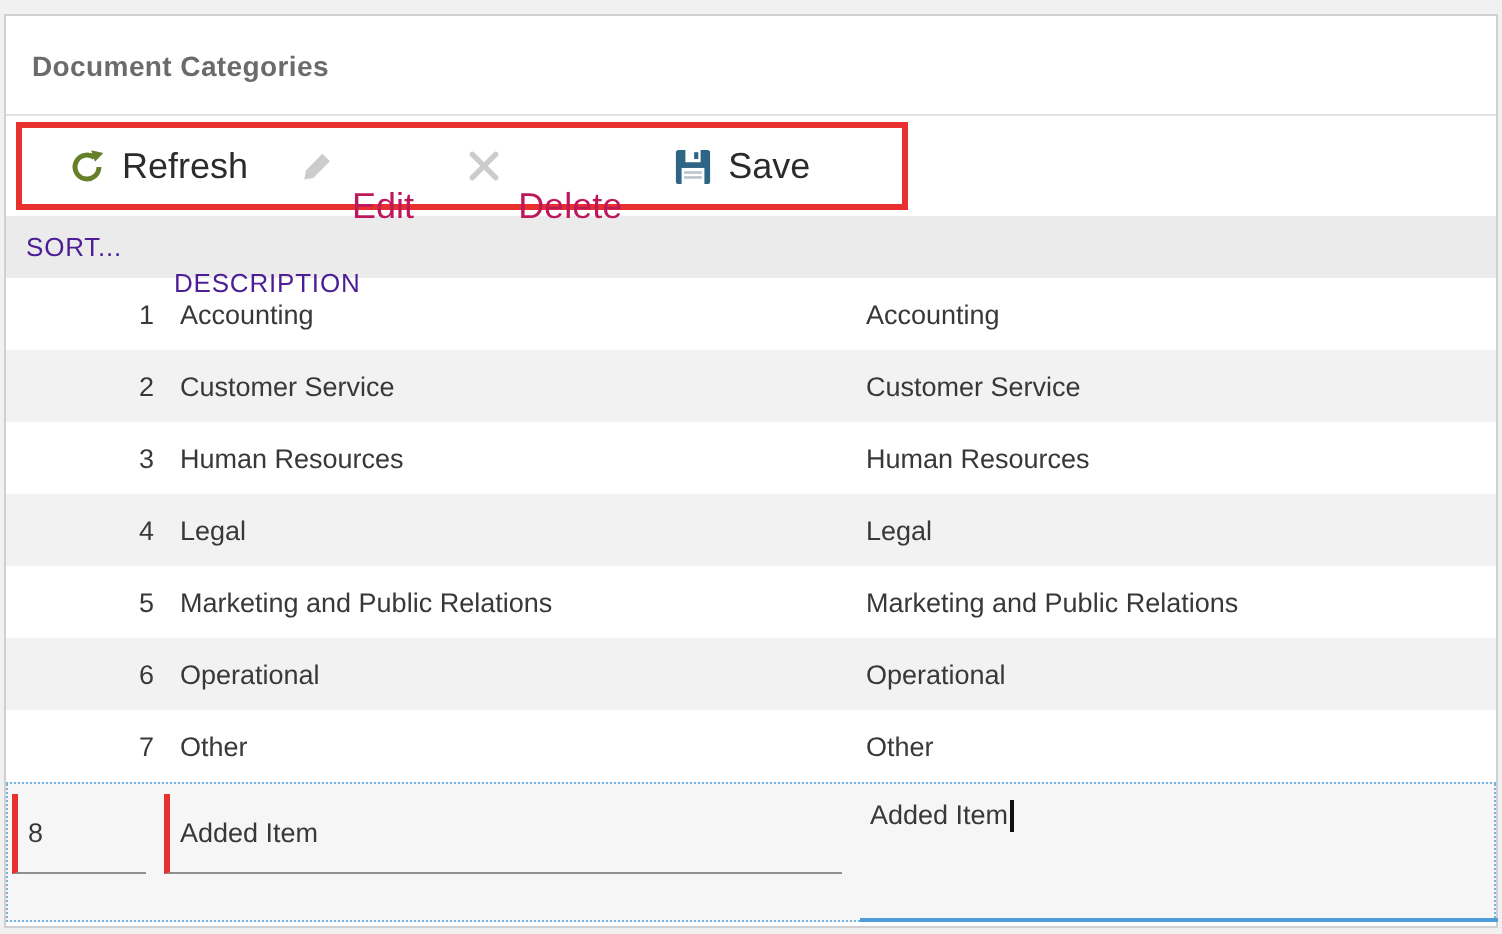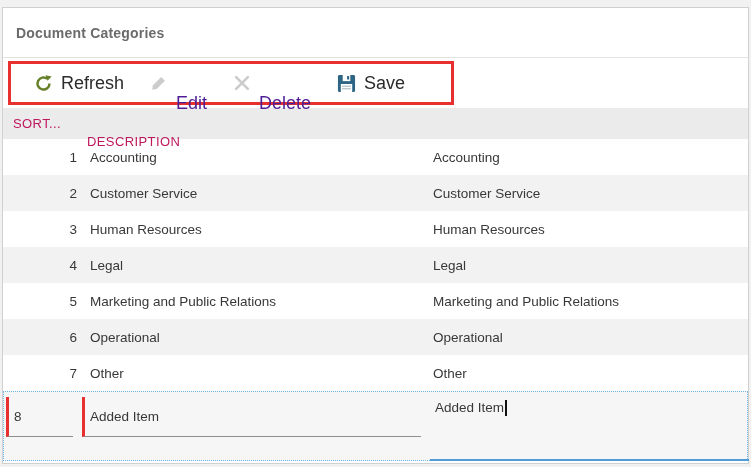--- a/index.html
+++ b/index.html
@@ -26,26 +26,26 @@
   .toolbar-highlight{
     position:absolute;left:5px;top:3px;height:44px;width:446px;
     box-sizing:border-box;border:3px solid #e8312f;
     display:flex;align-items:center;padding:0 10px;background:#fff;
   }
   .tb-btn{
     display:flex;align-items:center;gap:8px;border:none;background:transparent;
     padding:0 13px;height:34px;cursor:pointer;font-family:inherit;
   }
   .tb-btn .lbl{font-size:18px;color:#2b2b2b;white-space:nowrap;}
-  .tb-btn.disabled .lbl{color:#4c1d95;margin-top:40px;}
+  .tb-btn.disabled .lbl{color:#be185d;margin-top:40px;}
   .tb-btn svg{display:block;}
   
   .grid-header{
     height:31px;background:#ebebeb;display:flex;align-items:center;
-    color:#be185d;font-size:13px;letter-spacing:.4px;
+    color:#4c1d95;font-size:13px;letter-spacing:.4px;
   }
   .col-sort{width:79px;box-sizing:border-box;}
   .col-title{width:346px;box-sizing:border-box;}
   .col-desc{flex:1;box-sizing:border-box;}
   .grid-header .col-sort{padding-left:10px;}
   .grid-header .col-title{padding-left:8px;}
   .grid-header .col-desc{padding-left:5px;margin-top:36px;}
   .grid-row{
     height:36px;display:flex;align-items:center;
     font-size:13.5px;color:#383838;background:#ffffff;

